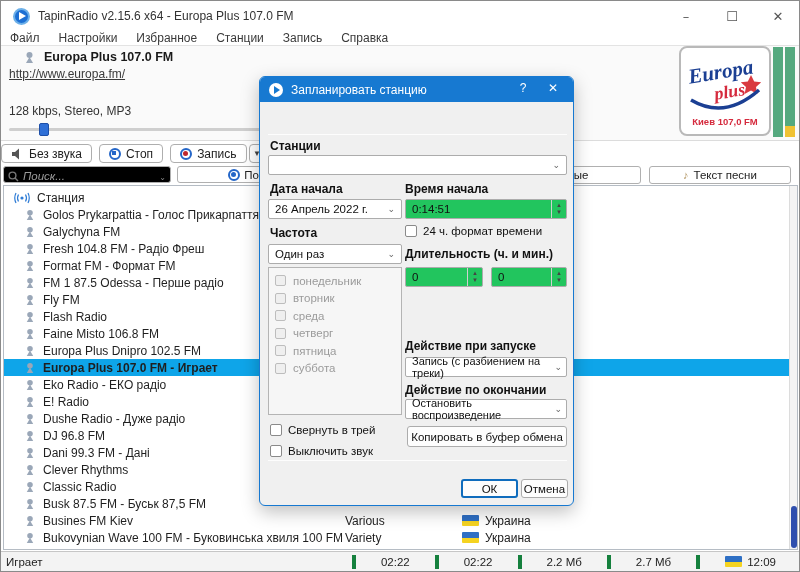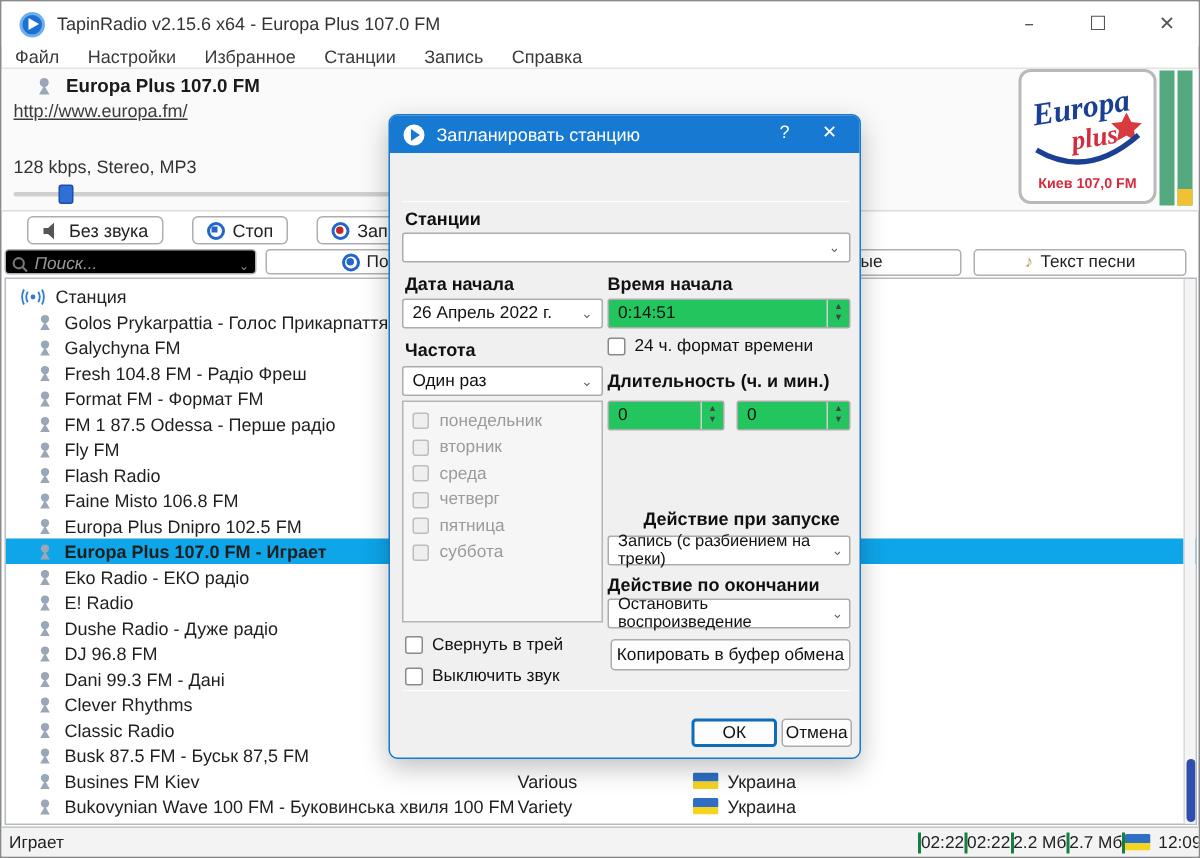--- a/index.html
+++ b/index.html
@@ -34,21 +34,21 @@
   .vol-handle { position:absolute; left:30px; top:-5px; width:10px; height:13px; background:#2f6fd6;
                 border:1px solid #1d4fa8; border-radius:2px; }
   .logo-card { position:absolute; left:678px; top:0px; width:92px; height:90px; background:#fff;
                border:2px solid #b9b9b9; border-radius:8px; overflow:hidden; }
   .vu { position:absolute; top:1px; width:10px; height:90px; background:#55a97f; }
   .vu1 { left:772px; } .vu2 { left:784px; }
   .vu-yellow { position:absolute; left:0; bottom:0; width:10px; height:11px; background:#f0c233; }
 
   
   .toolbar { position:absolute; left:0; top:141px; width:800px; height:23px; display:flex;
-             align-items:center; gap:19px; padding-left:17px; }
+             align-items:center; gap:7px; padding-left:0; }
   .tbtn { height:19px; background:#fff; border:1px solid #aeaeae; border-radius:4px;
           display:flex; align-items:center; gap:5px; padding:0 9px; font-size:12px; color:#222; }
   .tbtn .dd { font-size:8px; color:#555; }
   .rec-split { width:17px; height:19px; background:#fff; border:1px solid #aeaeae; border-radius:4px;
                display:flex; align-items:center; justify-content:center; font-size:8px; color:#444; margin-left:-5px; }
   .ic-ring { width:12px; height:12px; border-radius:50%; border:2.5px solid #2466c8; position:relative; }
   .ic-ring.stop:before { content:""; position:absolute; left:1.5px; top:1.5px; width:4px; height:4px; background:#2466c8; }
   .ic-ring.rec:before  { content:""; position:absolute; left:1px; top:1px; width:5px; height:5px; border-radius:50%; background:#c0272d; }
   .ic-ring.play:before { content:""; position:absolute; left:1px; top:1px; width:5px; height:5px; border-radius:50%; background:#2466c8; }
 
@@ -86,21 +86,21 @@
   .flag i { display:block; width:100%; height:50%; }
   .flag .b { background:#2e6fc4; } .flag .y { background:#f5d321; }
   .scrollbar { position:absolute; right:0px; top:0; width:8px; height:365px; background:#f4f4f4;
                border-left:1px solid #dcdcdc; }
   .thumb { position:absolute; left:1px; top:320px; width:6px; height:42px; background:#2f4fae; border-radius:3px; }
 
   
   .statusbar { position:absolute; left:0; top:550px; width:800px; height:20px; background:#f3f3f3;
                border-top:1px solid #c6c6c6; display:flex; align-items:center; font-size:11.5px; color:#222; }
   .statusbar .left { padding-left:5px; flex:1; }
-  .scell { padding:0 0; border-left:2px solid #15803d; height:14px; display:flex; align-items:center; gap:5px;text-align:center; }
+  .scell { padding:0 25px; border-left:4px solid #15803d; height:14px; display:flex; align-items:center; gap:5px;text-align:center; }
   .bottom-edge { position:absolute; left:0; top:570px; width:800px; height:2px; background:#1c1c1c; }
 
   
   .dialog { position:absolute; left:258px; top:75px; width:315px; height:430px; background:#f0f0f0;
             border:1px solid #1779d1; border-radius:6px; box-shadow:0 6px 18px rgba(0,0,0,.25); z-index:10; }
   .dlg-title { position:absolute; left:0; top:0; width:100%; height:25px; background:#1779d1;
                border-radius:5px 5px 0 0; display:flex; align-items:center; color:#fff; font-size:12px; }
   .dlg-icon { width:14px; height:14px; background:#fff; border-radius:50%; margin:0 8px 0 9px; position:relative; }
   .dlg-icon:before { content:""; position:absolute; left:4.5px; top:3px; border-left:6px solid #1779d1;
                border-top:4px solid transparent; border-bottom:4px solid transparent; }
@@ -550,21 +550,21 @@
         </span>
     </div>
     <div class="spin" style="left:231px; top:190px; width:76px;">
       <span>0</span>
       <span class="btns">
           <span>▲</span>
           <span>▼</span>
         </span>
     </div>
 
-    <div class="dlbl" style="left:145px; top:262px;margin-left:24px;">Действие при запуске</div>
+    <div class="dlbl" style="left:145px; top:262px;">Действие при запуске</div>
     <div class="combo" style="left:145px; top:280px; width:162px; padding-right:4px;">
       <span style="font-size:11px;">Запись (с разбиением на треки)</span>
       <span class="dd">⌄</span>
     </div>
     <div class="dlbl" style="left:145px; top:306px;">Действие по окончании</div>
     <div class="combo" style="left:145px; top:322px; width:162px; padding-right:4px;">
       <span style="font-size:11px;">Остановить воспроизведение</span>
       <span class="dd">⌄</span>
     </div>
 

